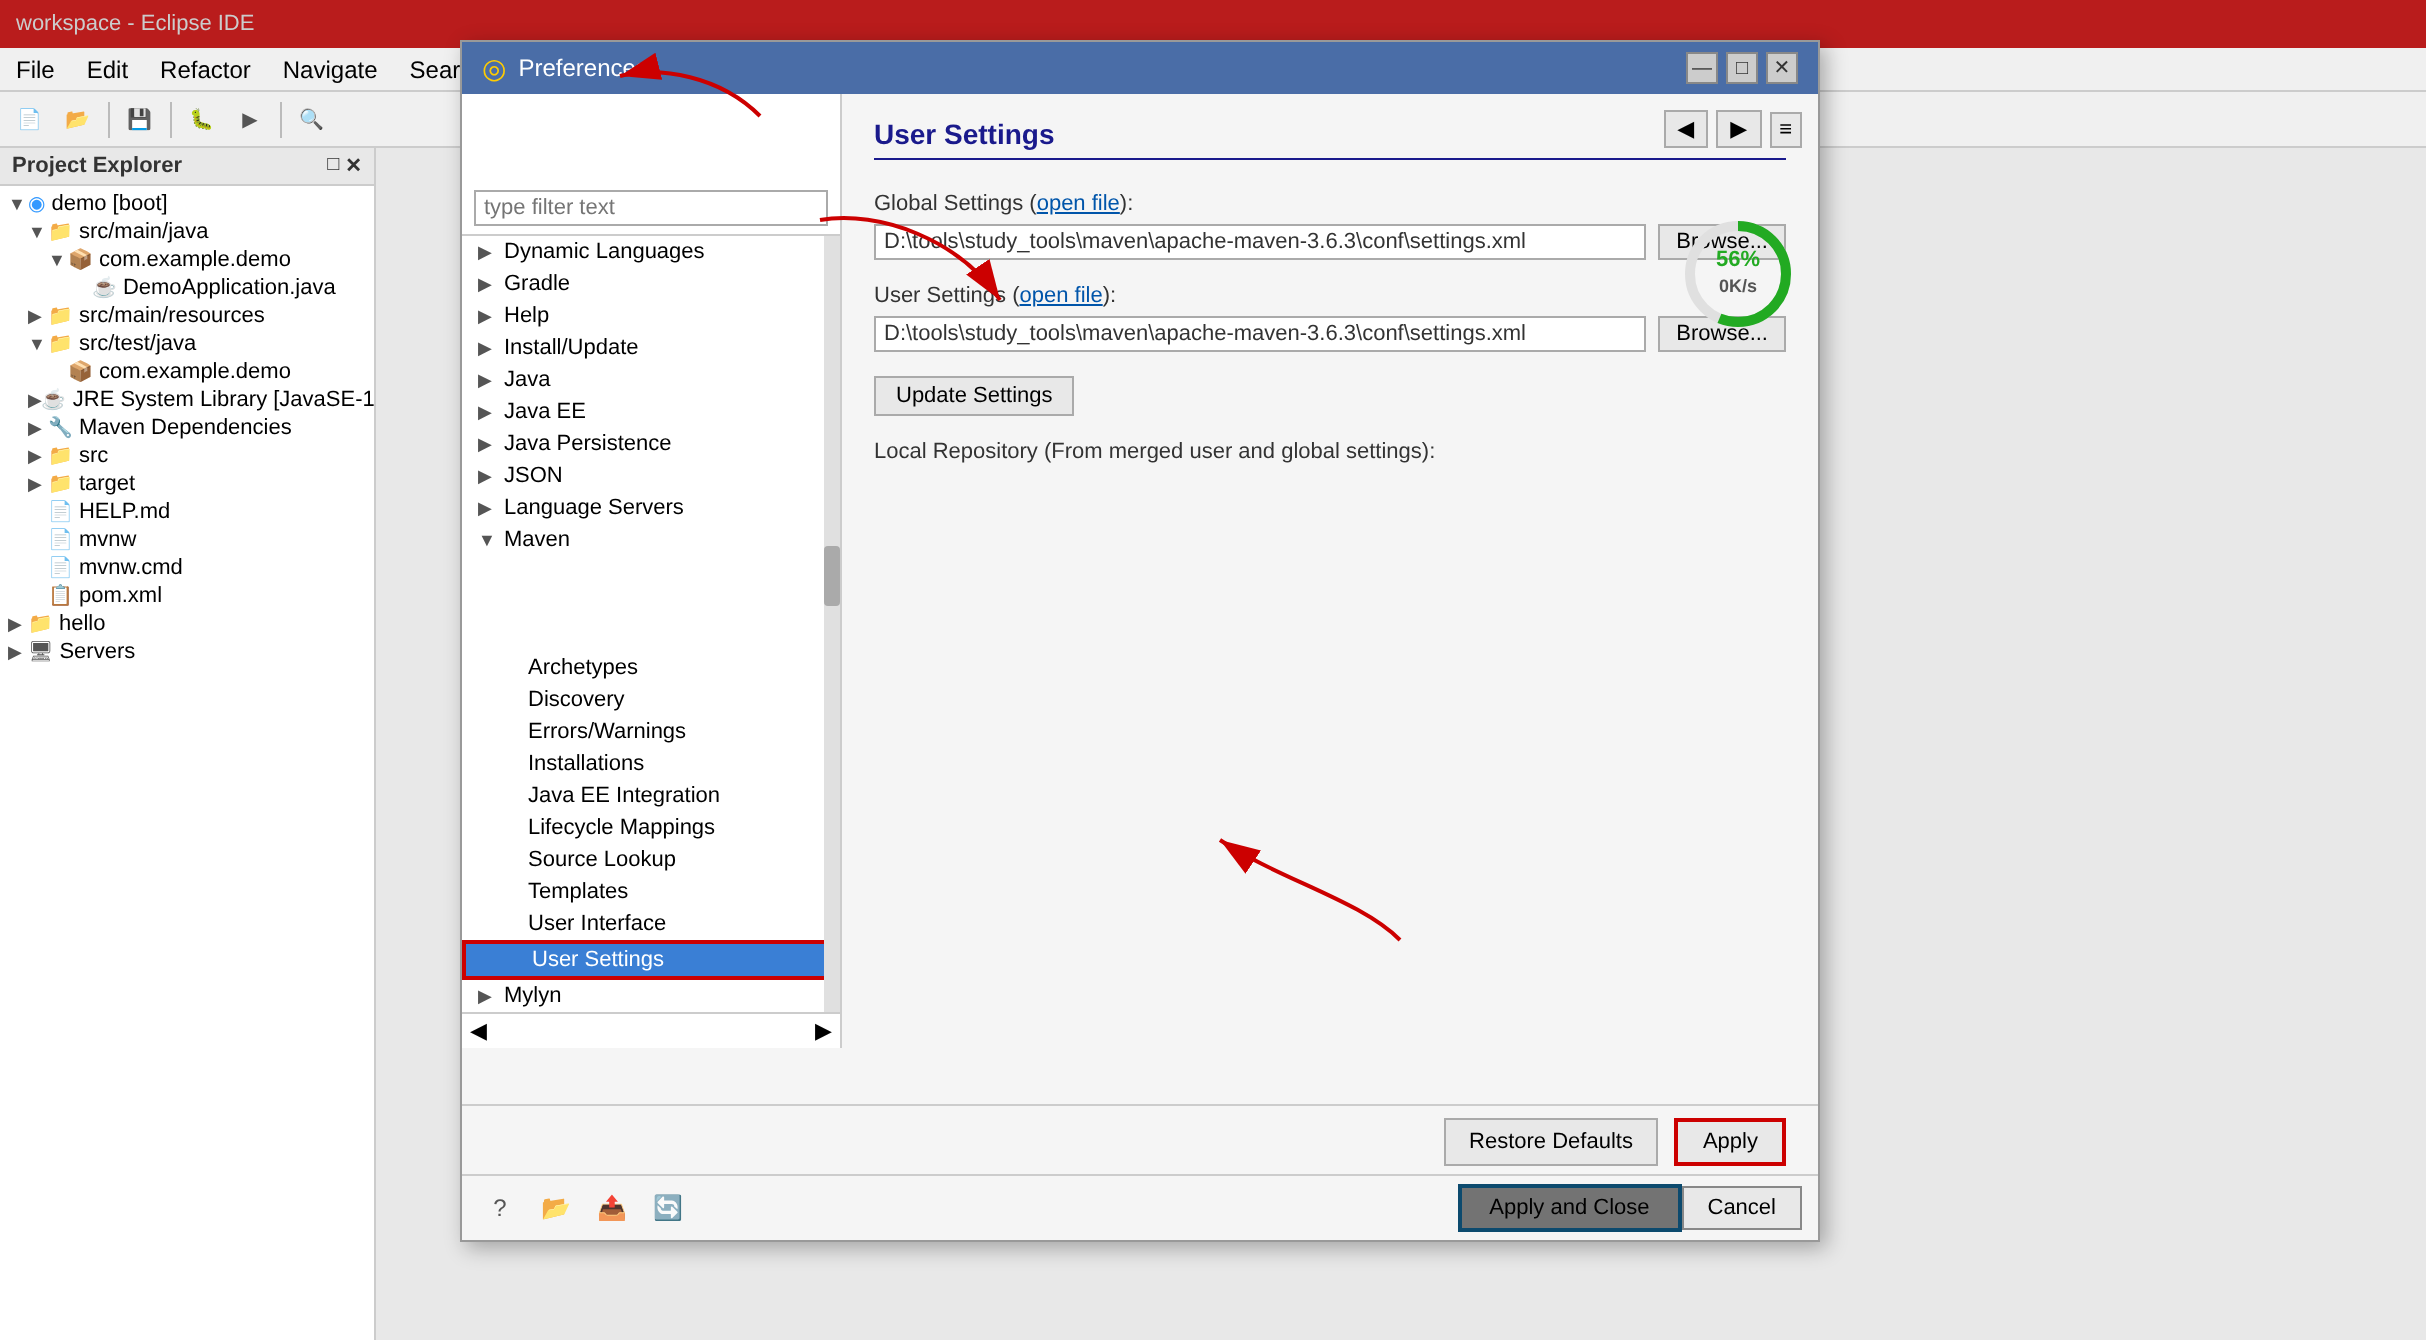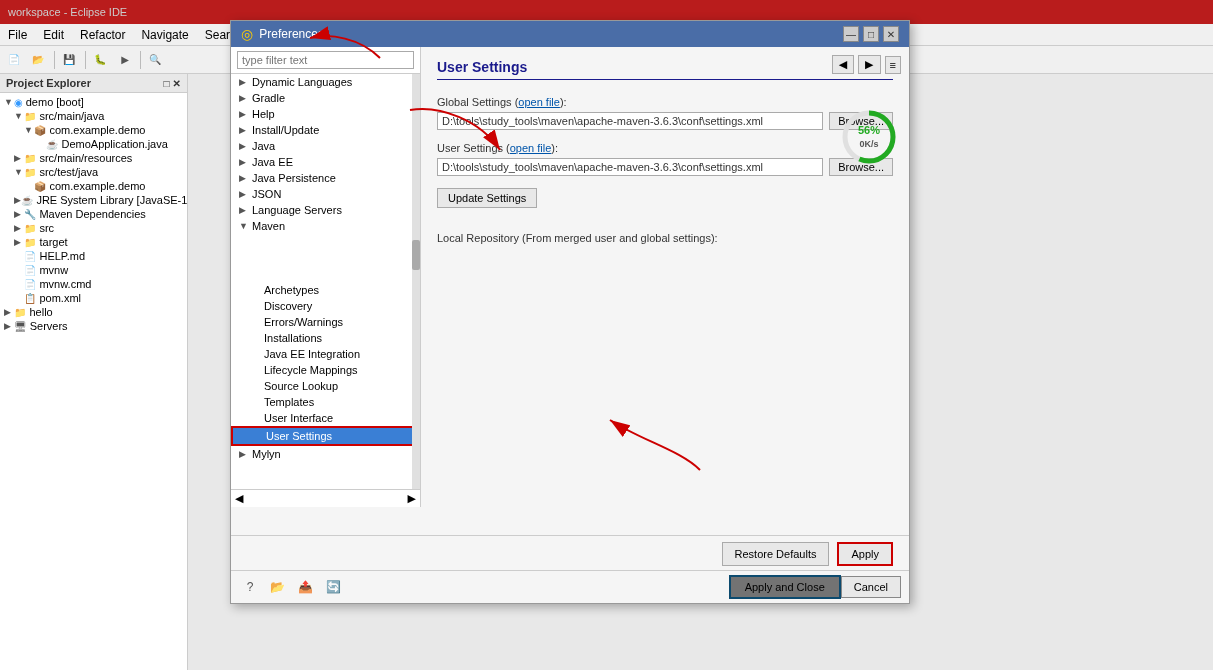--- a/index.html
+++ b/index.html
@@ -183,20 +183,21 @@
     .pref-filter {
       padding: 4px 6px;
       border-bottom: 1px solid #ccc;
     }
     .pref-filter input {
       width: 100%;
       padding: 2px 4px;
       border: 1px solid #aaa;
       font-size: 11px;
       color: #888;
+      margin-top: 44px;
     }
     .pref-tree-items {
       flex: 1;
       overflow-y: auto;
       font-size: 11px;
     }
     .pref-tree-item {
       padding: 2px 6px 2px 8px;
       cursor: pointer;
       display: flex;
@@ -688,21 +689,21 @@
             <svg width="60" height="60" viewBox="0 0 60 60">
               <circle cx="30" cy="30" r="24" fill="none" stroke="#e0e0e0" stroke-width="5"></circle>
               <circle cx="30" cy="30" r="24" fill="none" stroke="#22aa22" stroke-width="5" stroke-dasharray="84.8 150.8" stroke-dashoffset="0"></circle>
             </svg>
             <div class="progress-label">
               <span>56%</span><br>
               <span style="font-size:9px;color:#555;">0K/s</span>
             </div>
           </div>
 
-          <div class="local-repo-section" style="margin-top:12px;">
+          <div class="local-repo-section" style="margin-top:0;">
             <div class="settings-label">Local Repository (From merged user and global settings):</div>
           </div>
 
         </div>
       </div>
 
       <div style="display:flex;justify-content:flex-end;padding:6px 16px 4px 16px;border-top:1px solid #ccc;gap:8px;margin-top:28px;">
         <button class="footer-btn">Restore Defaults</button>
         <button class="footer-btn" style="border:2px solid #cc0000;">Apply</button>
       </div>

